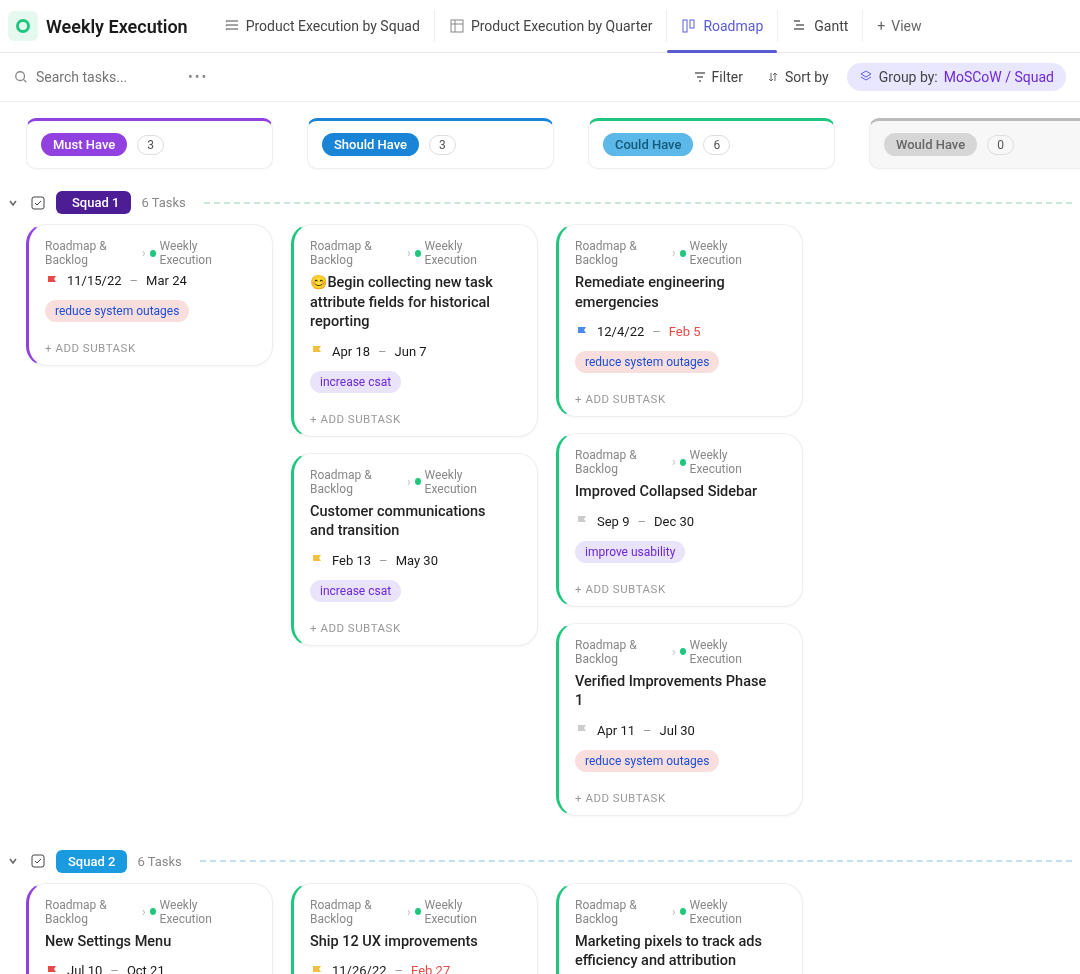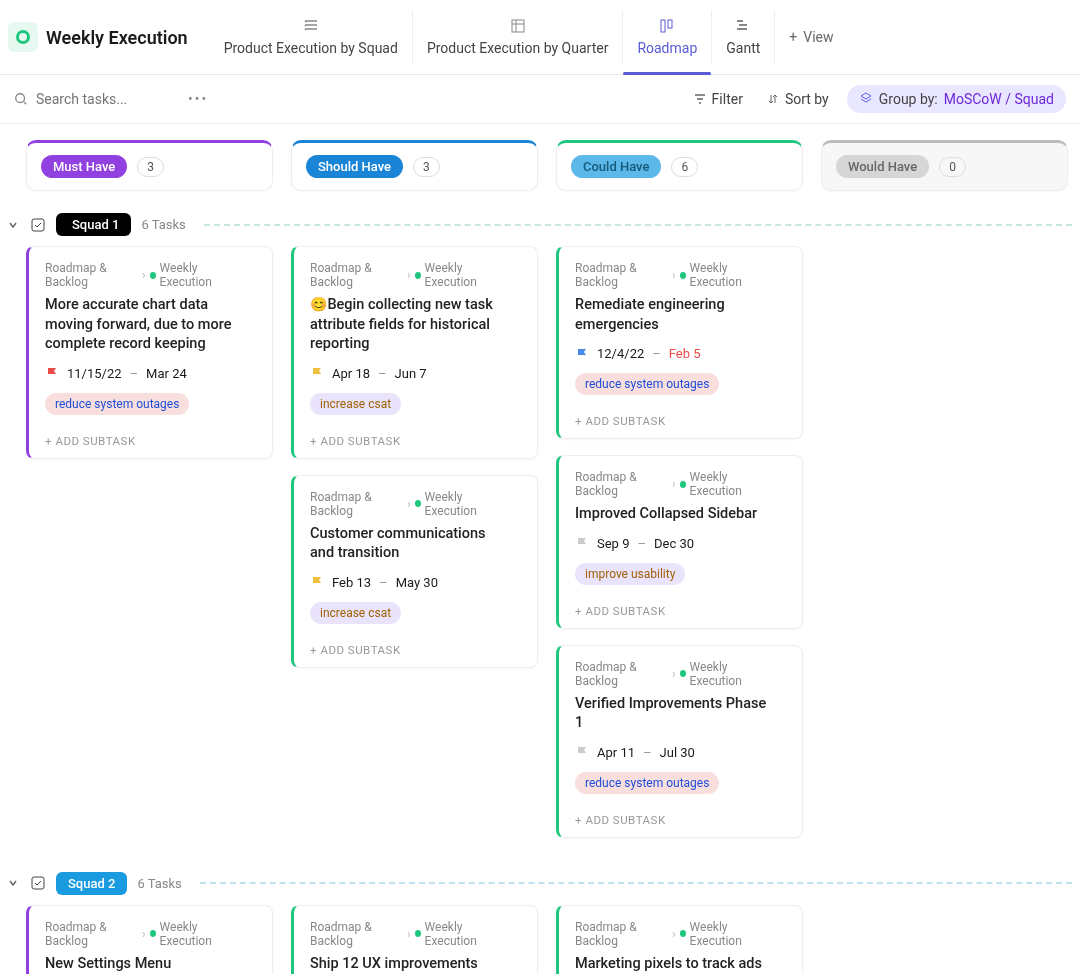--- a/index.html
+++ b/index.html
@@ -4,83 +4,83 @@
 <style>
   * { margin: 0; padding: 0; box-sizing: border-box; font-family: -apple-system, BlinkMacSystemFont, "Segoe UI", Roboto, sans-serif; }
   body { background: #fff; color: #1a1a1a; font-size: 14px; width: 1080px; }
   
   
   .topnav { display: flex; align-items: center; gap: 8px; padding: 10px 8px; border-bottom: 1px solid #e8e8e8; }
   .logo-box { width: 30px; height: 30px; background: #e6f9f0; border-radius: 6px; display:flex; align-items:center; justify-content:center; }
   .logo-circle { width:14px; height:14px; border:3px solid #1ec77d; border-radius:50%; }
   .page-title { font-weight:600; font-size:18px; margin-right:14px; }
   .tabbar { display:flex; align-items:center; gap:0; }
-  .tab { display:flex; align-items:center; gap:6px; padding:8px 14px; border-right:1px solid #eee; color:#444; cursor:pointer; position:relative;flex-direction:column; }
+  .tab { display:flex; align-items:center; gap:6px; padding:8px 14px; border-right:1px solid #eee; color:#444; cursor:pointer; position:relative; }
   .tab:last-child { border-right:none; }
   .tab.active { color:#5b5bd6; }
   .tab.active::after { content:""; position:absolute; bottom:-11px; left:0; right:0; height:3px; background:#5b5bd6; border-radius:2px; }
   .tab-icon { width:16px; height:16px; display:flex; align-items:center; justify-content:center; color:#888; }
   .tab.active .tab-icon { color:#5b5bd6; }
   .add-view { display:flex; align-items:center; gap:6px; color:#666; padding:8px 14px; cursor:pointer; }
   
   
   .toolbar { display:flex; align-items:center; padding:10px 14px; border-bottom:1px solid #eee; gap:12px; }
   .search-wrap { display:flex; align-items:center; gap:8px; color:#999; flex:0 0 auto; }
   .search-wrap input { border:none; outline:none; font-size:14px; width:140px; color:#333; }
   .dots { color:#888; letter-spacing:2px; cursor:pointer; }
   .spacer { flex:1; }
   .tool-btn { display:flex; align-items:center; gap:6px; color:#444; cursor:pointer; padding:4px 6px; }
   .group-by-pill { background:#e8e7ff; color:#444; padding:6px 12px; border-radius:16px; display:flex; align-items:flex-start; gap:6px; }
   .group-by-value { color:#6d28d9; }
   
   
-  .columns-header { display:flex; gap:18px; padding:16px 26px 8px 26px; }
+  .columns-header { display:flex; gap:34px; padding:16px 26px 8px 26px; }
   .col-head { flex:0 0 247px; background:#fff; border:1px solid #eee; border-top:3px solid; border-radius:10px; padding:12px 14px; display:flex; align-items:center; gap:10px; box-shadow:0 1px 2px rgba(0,0,0,0.03); }
   .col-head.must { border-top-color:#9141e0; }
   .col-head.should { border-top-color:#1a84d6;align-items:center; }
   .col-head.could { border-top-color:#1ec77d; }
   .col-head.would { border-top-color:#bbb; background:#f7f7f7; }
   .pill { padding:4px 12px; border-radius:14px; font-size:13px; font-weight:500; color:#fff; }
   .pill.must { background:#9141e0; }
   .pill.should { background:#1a84d6; }
   .pill.could { background:#5bb8e8; color:#155a7a; }
   .pill.would { background:#d6d6d6; color:#666; }
   .count-badge { border:1px solid #ddd; border-radius:12px; padding:2px 9px; font-size:12px; color:#555; }
   
   
   .group-header { display:flex; align-items:center; gap:10px; padding:14px 8px 10px 8px; }
   .chev { color:#888; cursor:pointer; width:12px; }
   .squad-icon { width:16px; height:16px; }
   .squad-pill { padding:4px 12px; border-radius:6px; font-size:13px; font-weight:500; color:#fff; }
-  .squad-pill.s1 { background:#000000;padding-left:16px; }
+  .squad-pill.s1 { background:#4c1d95;padding-left:16px; }
   .squad-pill.s2 { background:#1a9be0; }
   .group-tasks { color:#888; font-size:13px; }
   .dashed { flex:1; border-top:2px dashed #c9e8d6; margin-left:8px; }
   .dashed.s2 { border-top-color:#c1e1f0; }
   
   
   .board { display:flex; gap:18px; padding:0 26px 20px 26px; align-items:flex-start; }
   .col { flex:0 0 247px; display:flex; flex-direction:column; gap:16px; }
   
   
-  .card { background:#fff; border:1px solid #eee; border-left:3px solid; border-radius:8px; padding:14px 32px 10px 16px; box-shadow:0 1px 3px rgba(0,0,0,0.04); }
+  .card { background:#fff; border:1px solid #eee; border-left:3px solid; border-radius:20px; padding:14px 32px 10px 16px; box-shadow:0 1px 3px rgba(0,0,0,0.04); }
   .card.must { border-left-color:#9141e0; }
   .card.should { border-left-color:#1ec77d; }
   .card.could { border-left-color:#1ec77d; }
   .breadcrumb { display:flex; align-items:center; gap:4px; font-size:12px; color:#888; margin-bottom:6px; }
   .bc-sep { color:#bbb; }
   .bc-dot { width:7px; height:7px; border-radius:50%; background:#1ec77d; display:inline-block; }
   .card-title { font-size:14.5px; font-weight:500; line-height:1.35; margin-bottom:12px; color:#222; }
   .emoji { font-size:14px; }
   .date-row { display:flex; align-items:center; gap:8px; margin-bottom:12px; font-size:13px; }
   .date-sep { color:#999; }
   .date-end.overdue { color:#e84a4a; }
   .tag { display:inline-block; padding:4px 10px; border-radius:12px; font-size:12px; margin-bottom:4px; }
   .tag.red { background:#f9dede; color:#1d4ed8; }
-  .tag.purple { background:#e9e3fb; color:#a16207; }
+  .tag.purple { background:#e9e3fb; color:#6d28d9; }
   .add-sub { color:#999; font-size:11.5px; letter-spacing:0.5px; padding-top:10px; cursor:pointer; border-top:1px solid transparent; margin-top:4px; }
   .add-sub::before { content:"+ "; }
   
   svg { display:block; }
 </style>
 </head>
 <body>
 
 <div class="topnav">
   <div class="logo-box">
@@ -207,21 +207,20 @@
 <div class="board">
 
   <div class="col">
     <div class="card must">
       <div class="breadcrumb">
         <span>Roadmap &amp; Backlog</span>
           <span class="bc-sep">›</span>
         <span class="bc-dot"></span>
         <span>Weekly Execution</span>
       </div>
-      <div class="card-title">More accurate chart data moving forward, due to more complete record keeping</div>
       <div class="date-row">
         <span>
             <svg width="14" height="14" viewBox="0 0 14 14">
               <path d="M3 2v11M3 2h8l-2 3 2 3H3" fill="#e84a4a"></path>
             </svg>
           </span>
         <span>11/15/22</span>
           <span class="date-sep">–</span>
         <span>Mar 24</span>
       </div>

